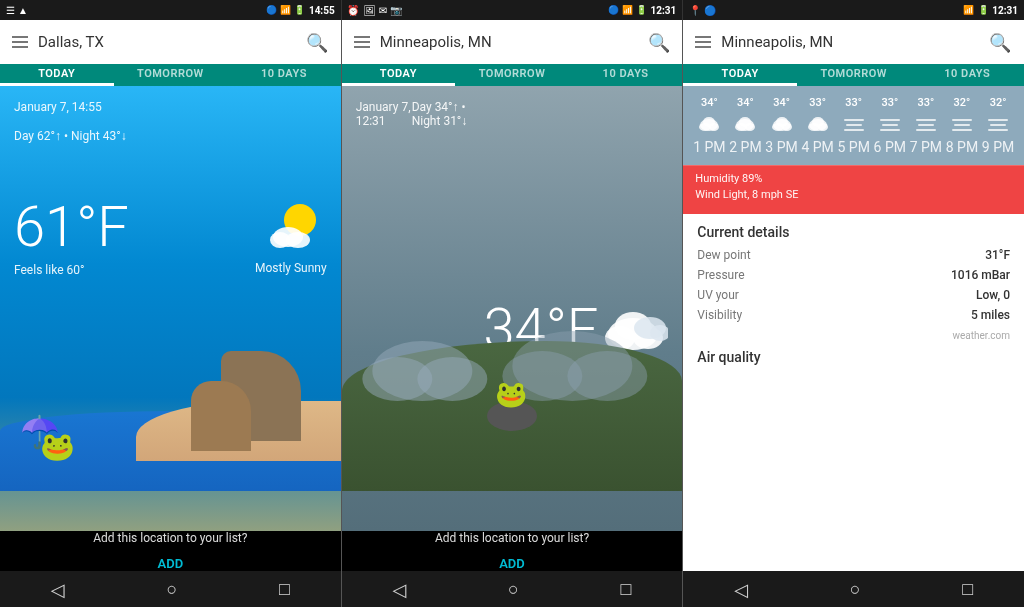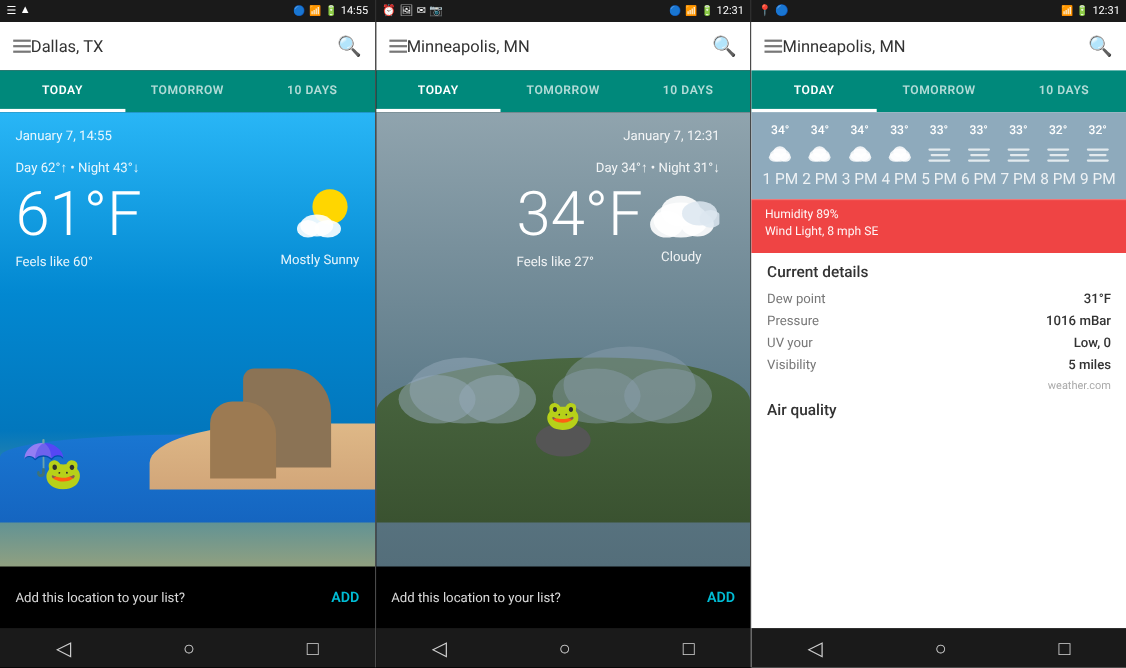--- a/index.html
+++ b/index.html
@@ -33,21 +33,21 @@
       border-left: 1px solid #333;
     }
     .status-icons {
       display: flex;
       align-items: center;
       gap: 3px;
       font-size: 9px;
     }
     .status-time {
       font-size: 10px;
-      font-weight: 400;
+      font-weight: 700;
     }
     .status-left-icons {
       display: flex;
       gap: 3px;
     }
 
     
     .main-content {
       flex: 1;
       display: flex;
@@ -67,20 +67,21 @@
     }
 
     
     .search-bar {
       background: #fff;
       display: flex;
       align-items: center;
       padding: 0 12px;
       height: 44px;
       flex-shrink: 0;
+      gap: 10px;
     }
     .hamburger-icon {
       font-size: 16px;
       color: #555;
       cursor: pointer;
       display: flex;
       flex-direction: column;
       gap: 3px;
     }
     .hamburger-icon span {
@@ -97,21 +98,21 @@
     .search-icon {
       font-size: 18px;
       color: #555;
       cursor: pointer;
     }
 
     
     .tabs {
       display: flex;
       background: #00897B;
-      height: 38px;
+      height: 22px;
       flex-shrink: 0;
     }
     .tab {
       flex: 1;
       display: flex;
       align-items: center;
       justify-content: center;
       font-size: 11px;
       font-weight: 600;
       color: rgba(255,255,255,0.7);
@@ -142,20 +143,21 @@
     }
     .weather-daynight {
       font-size: 12px;
       color: rgba(255,255,255,0.9);
       margin-bottom: 8px;
     }
     .weather-main {
       display: flex;
       align-items: center;
       justify-content: space-between;
+      margin-top: 48px;
     }
     .temp-large {
       font-size: 56px;
       font-weight: 300;
       color: #fff;
       line-height: 1;
     }
     .feels-like {
       font-size: 12px;
       color: rgba(255,255,255,0.9);
@@ -224,23 +226,22 @@
       font-size: 32px;
     }
 
     
     .panel-cloudy {
       flex: 1;
       background: linear-gradient(180deg, #90A4AE 0%, #78909C 30%, #607D8B 60%, #546E7A 100%);
       position: relative;
       overflow: hidden;
       display: flex;
-      flex-direction: column;
-      padding: 14px 28px 0 14px;
-      align-items: flex-end;
+      flex-direction: row;
+      padding: 14px 14px 0 14px;
     }
     .forest-bg {
       position: absolute;
       bottom: 0;
       left: 0;
       right: 0;
       height: 150px;
       background: linear-gradient(180deg, #4A6741 0%, #3A5230 100%);
       border-radius: 60% 40% 0 0 / 50px 40px 0 0;
     }
@@ -262,22 +263,23 @@
       font-size: 26px;
     }
 
     
     .bottom-bar {
       background: rgba(0,0,0,0.85);
       display: flex;
       align-items: center;
       justify-content: space-between;
       padding: 0 14px;
-      height: 56px;
+      height: 40px;
       flex-shrink: 0;
+      flex-direction: column;
     }
     .bottom-bar-text {
       color: rgba(255,255,255,0.85);
       font-size: 12px;
     }
     .bottom-bar-add {
       color: #00BCD4;
       font-size: 13px;
       font-weight: 600;
       cursor: pointer;

